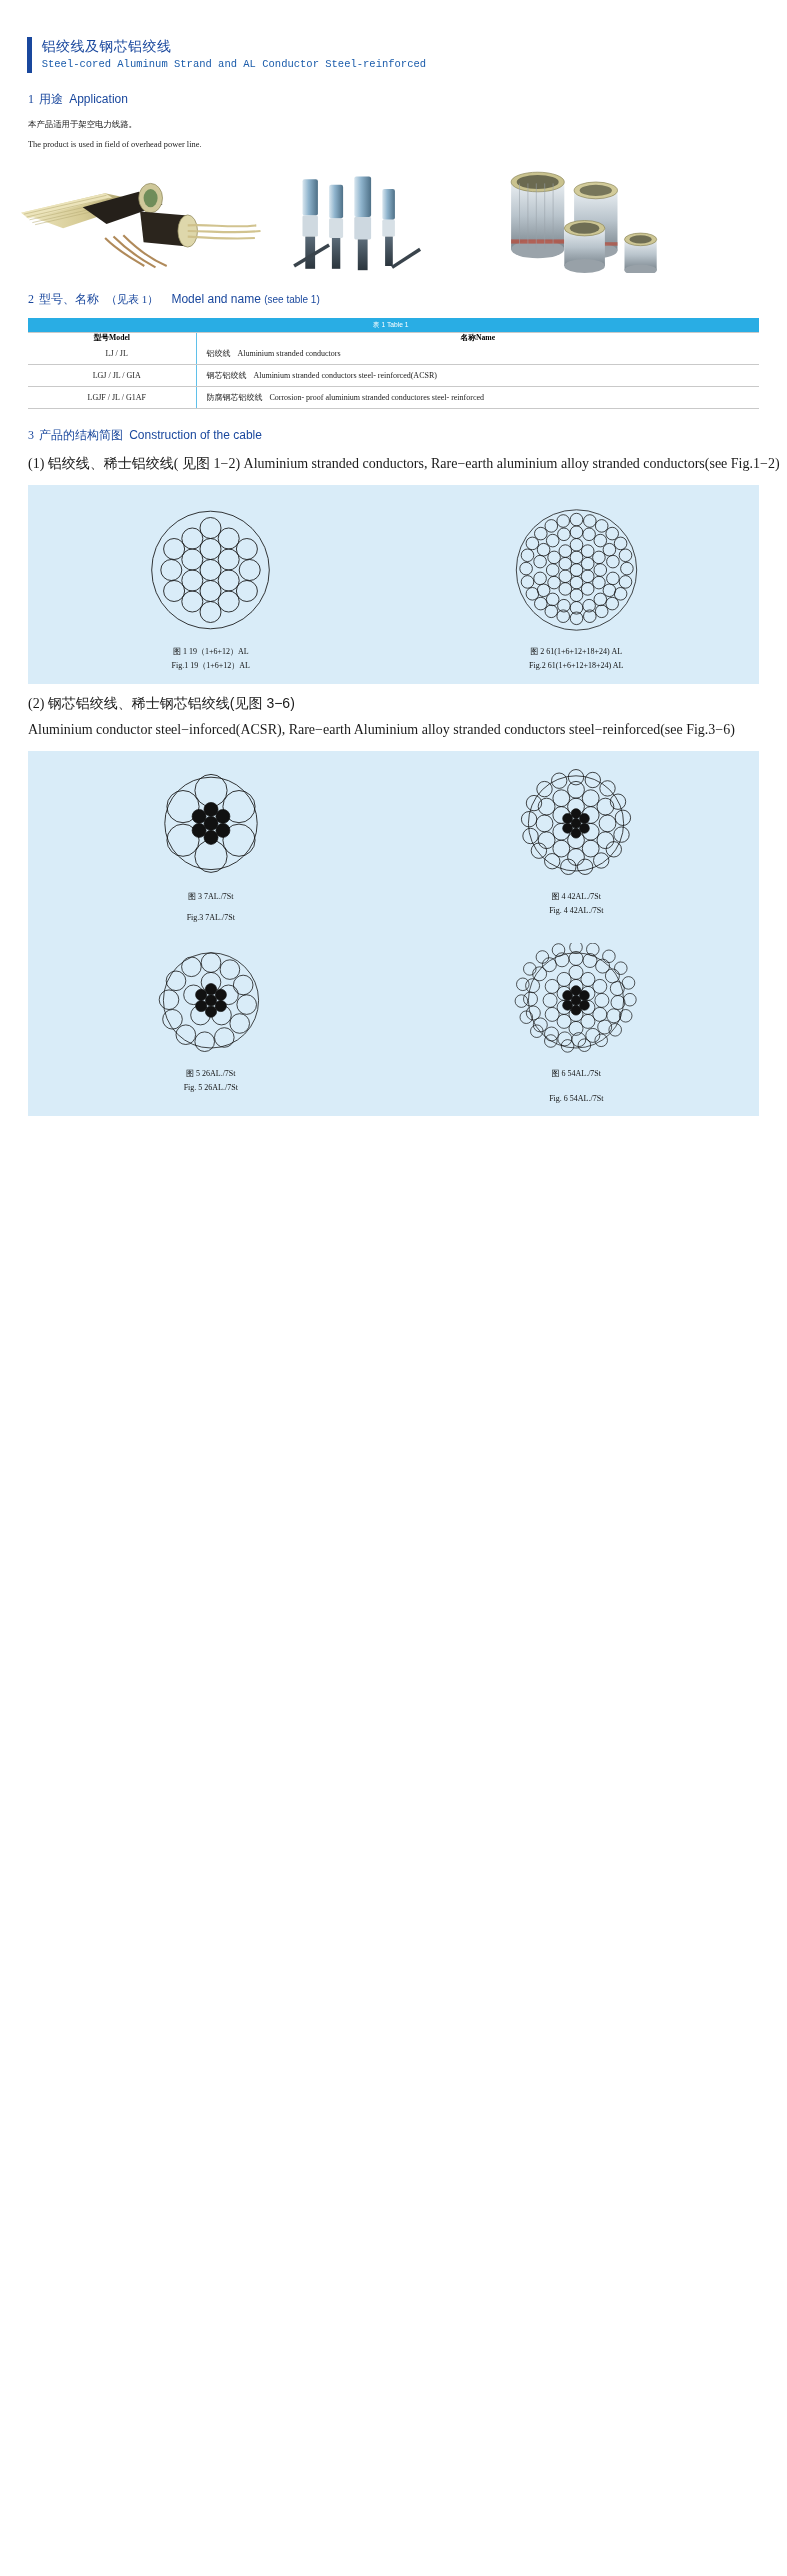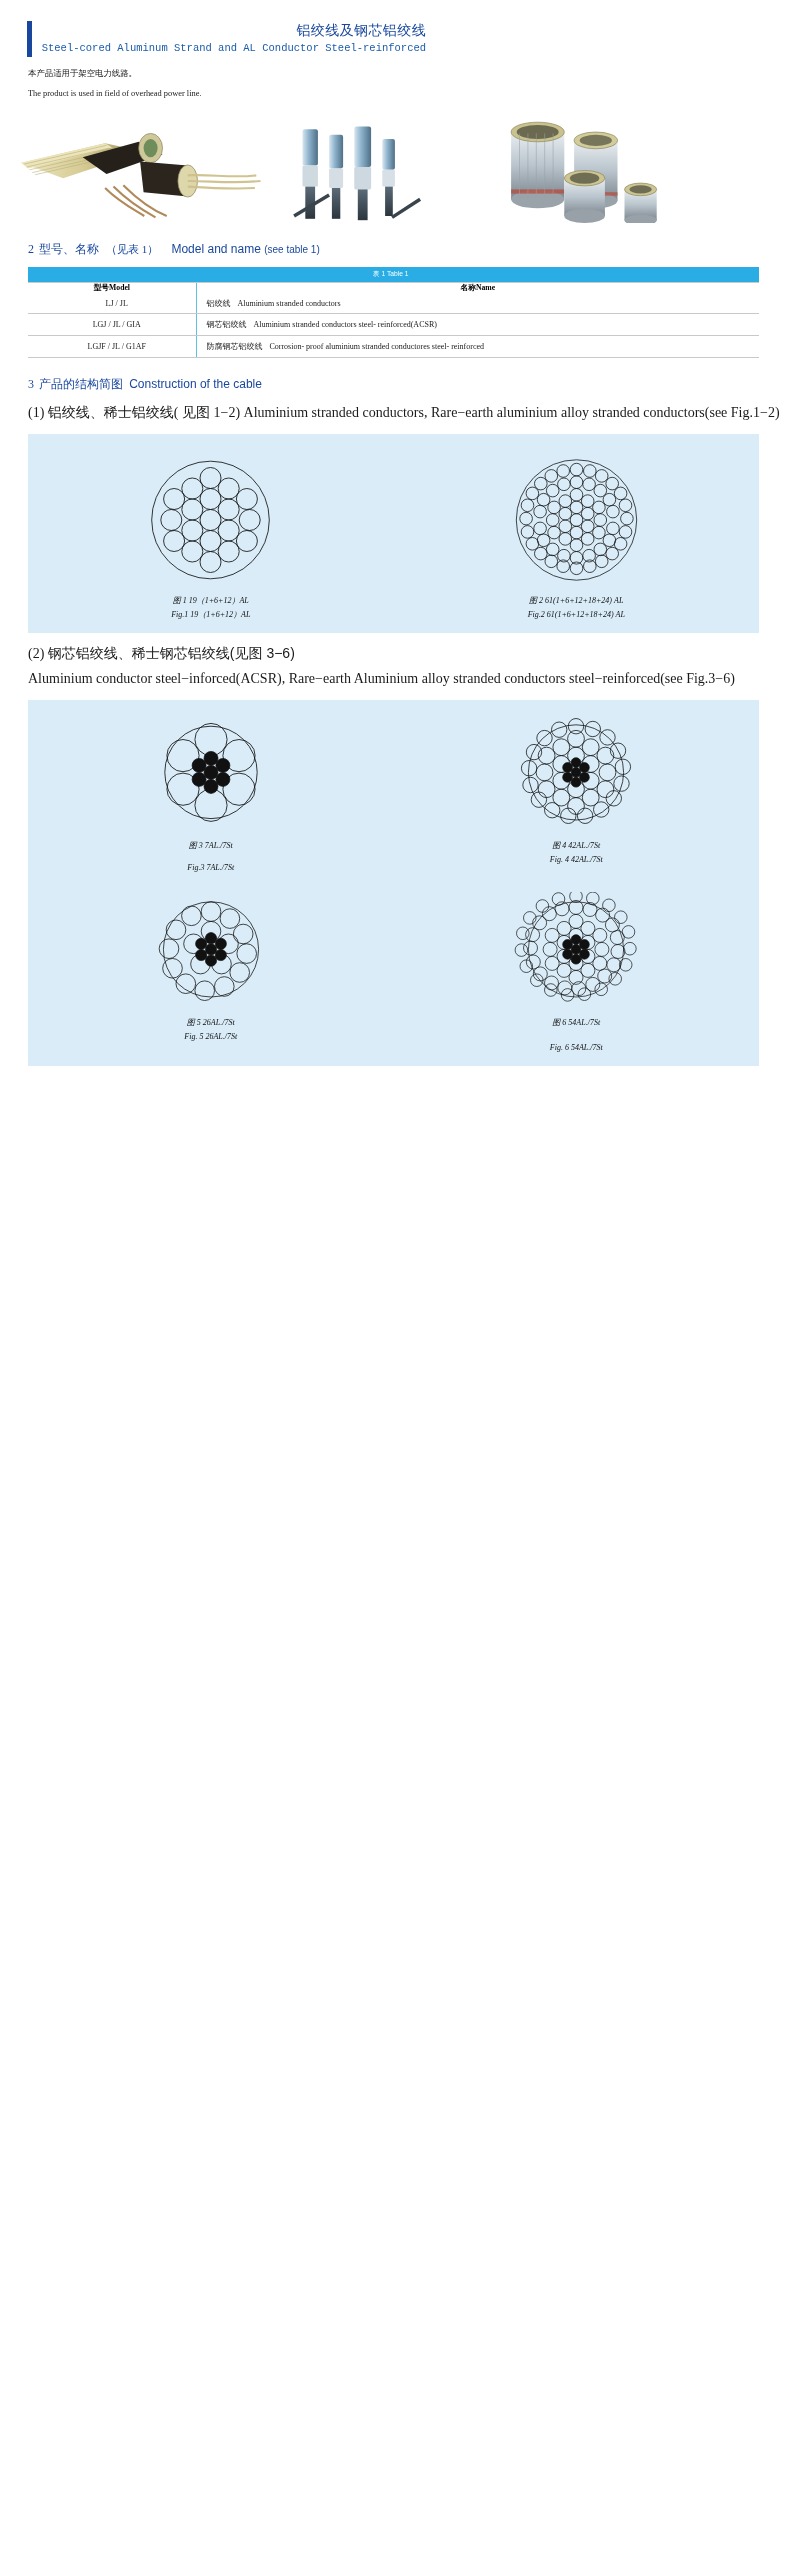--- a/index.html
+++ b/index.html
@@ -9,22 +9,21 @@
     font-family: "Liberation Serif", serif;
   }
   body { padding: 0; }
 
   .page { width: 787px; position: relative; }
 
   
   .title-block {
     display: flex;
     align-items: stretch;
-    padding: 21px 0 0 27px;
-    text-align: right;
+    padding: 37px 0 0 27px;
   }
   .title-bar {
     width: 4.9px;
     background: #19479d;
     margin-right: 9.8px;
     flex: none;
   }
   .title-texts { display: flex; flex-direction: column; justify-content: center; }
   .title-cn {
     font-family: "Liberation Sans", sans-serif;
@@ -147,38 +146,40 @@
   }
   .dia-svg { display: block; }
   .cap {
     font-family: "Liberation Serif", serif;
     font-size: 8px;
     color: #111;
     text-align: center;
     line-height: 1.6;
     margin-top: 5.6px;
     white-space: nowrap;
-    font-style: italic;
   }
 
   .spacer-bottom { height: 1093px; }
 </style>
 </head>
 <body>
 
 <div class="page">
 
   <div class="title-block">
     <div class="title-bar"></div>
     <div class="title-texts">
       <div class="title-cn">铝绞线及钢芯铝绞线</div>
       <div class="title-en">Steel-cored Aluminum Strand and AL Conductor Steel-reinforced</div>
     </div>
   </div>
 
+  <div class="sec-head">
+    <span class="num">1</span><span class="cn">用途</span><span class="en">Application</span>
+  </div>
   <div class="body-cn">本产品适用于架空电力线路。</div>
   <div class="body-en">The product is used in field of overhead power line.</div>
 
   <div class="photo-strip">
     <svg width="787" height="112" viewBox="0 0 1124 160">
       <defs>
         <linearGradient id="alum" x1="0" y1="0" x2="0" y2="1">
           <stop offset="0%" stop-color="#f2ecc9"></stop>
           <stop offset="45%" stop-color="#cfc48a"></stop>
           <stop offset="100%" stop-color="#8f8654"></stop>

